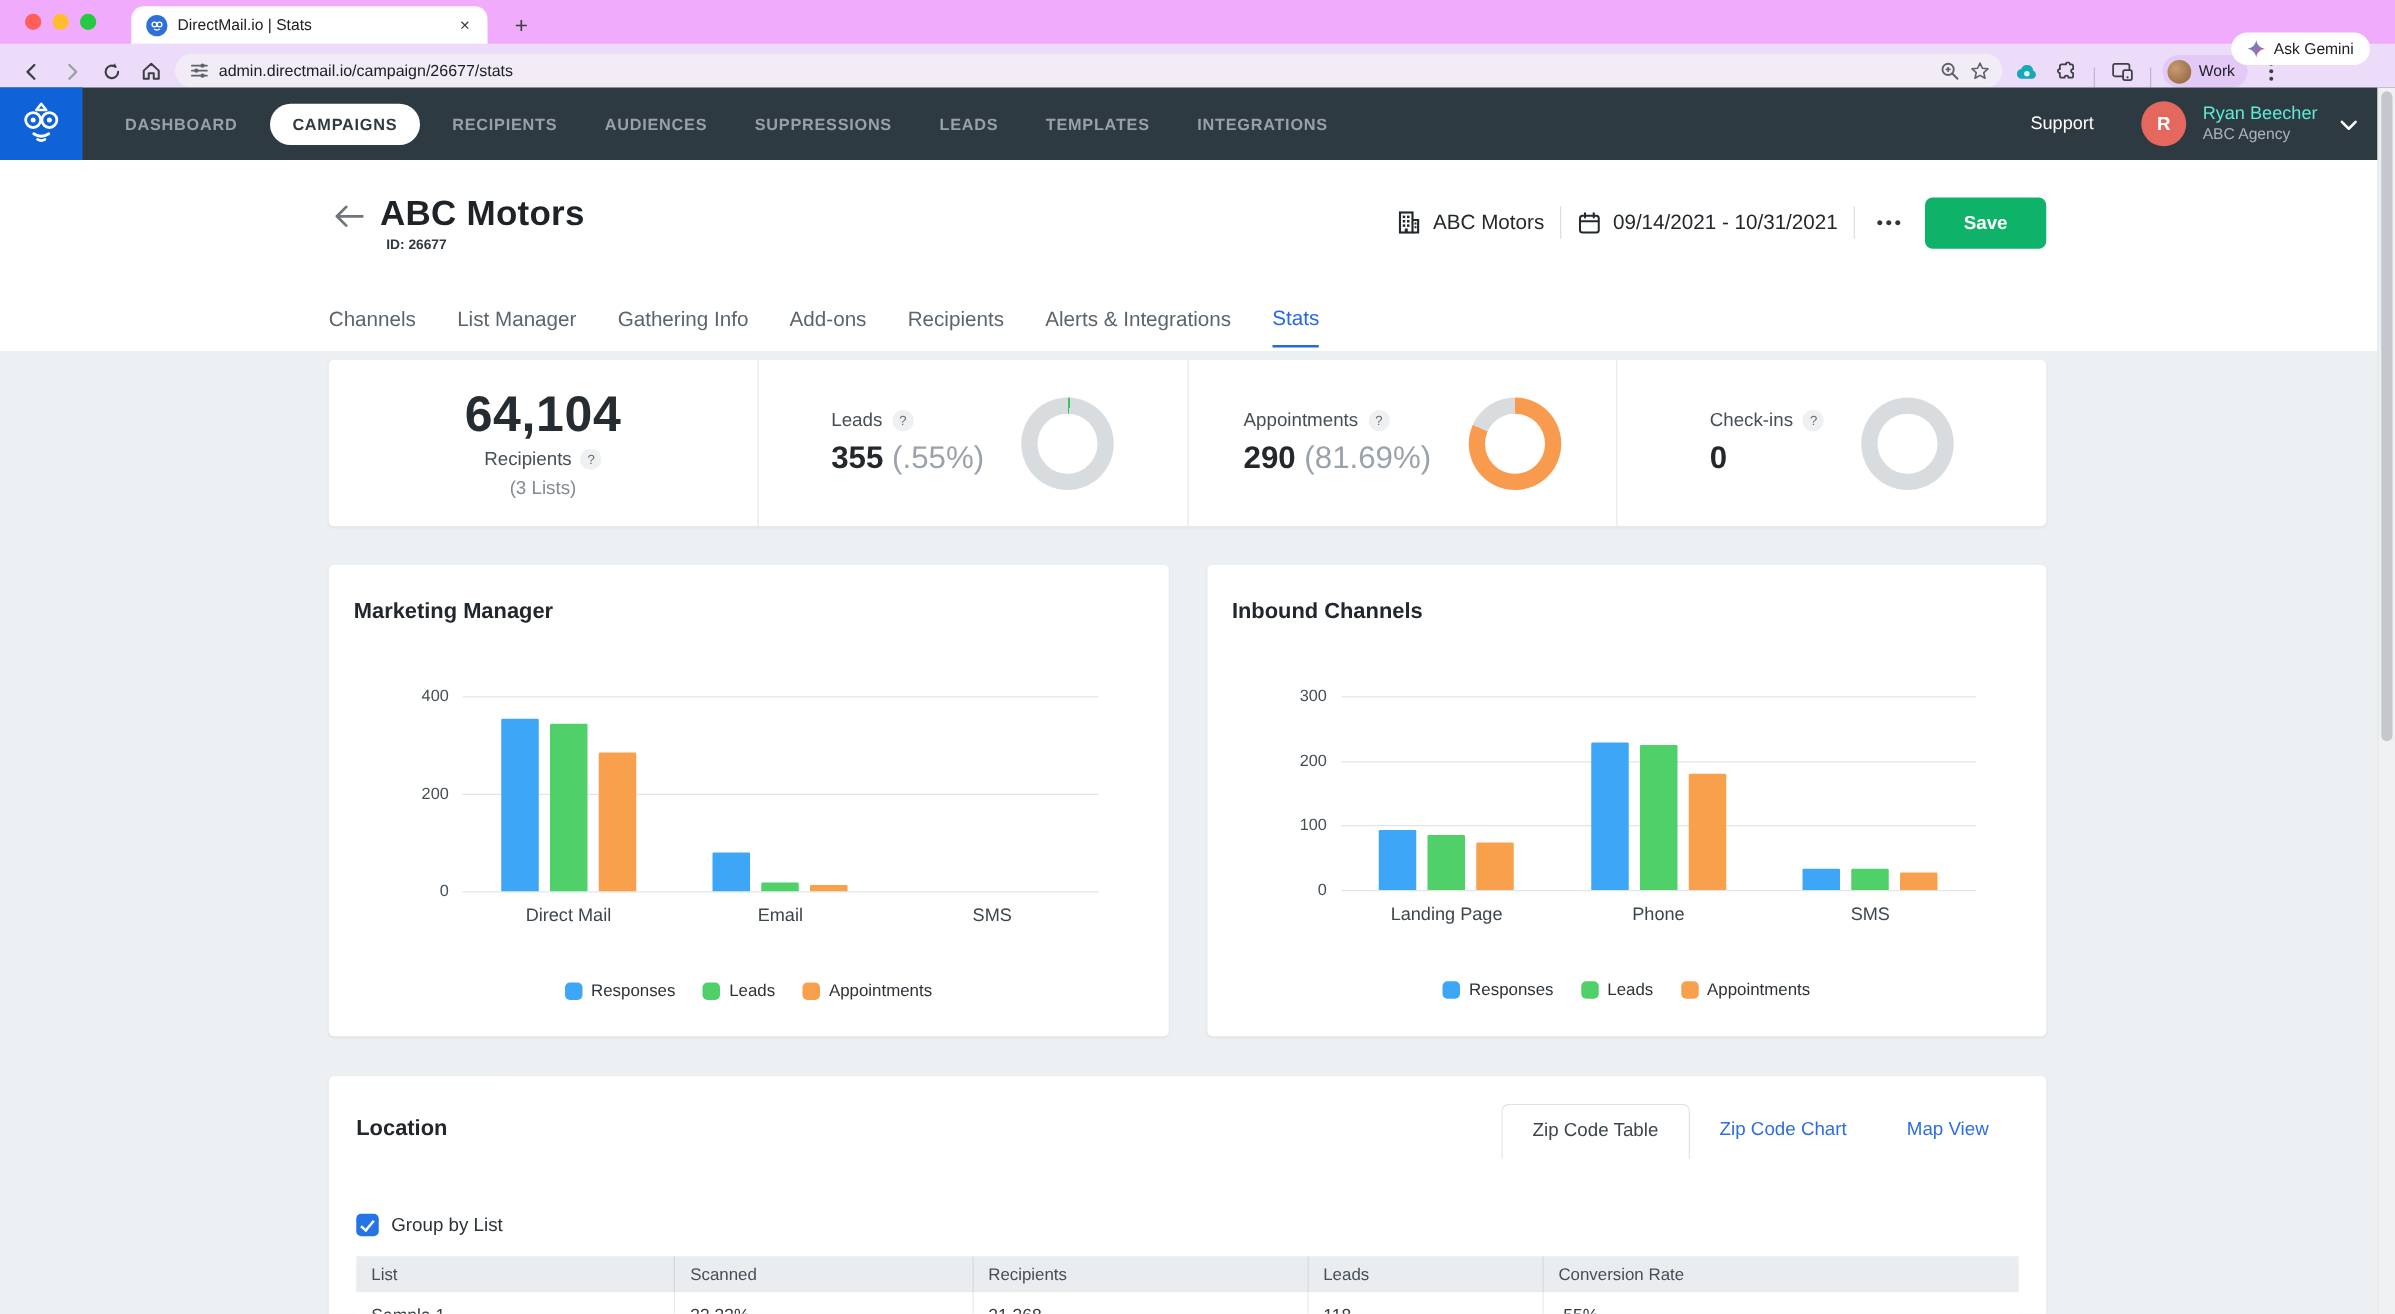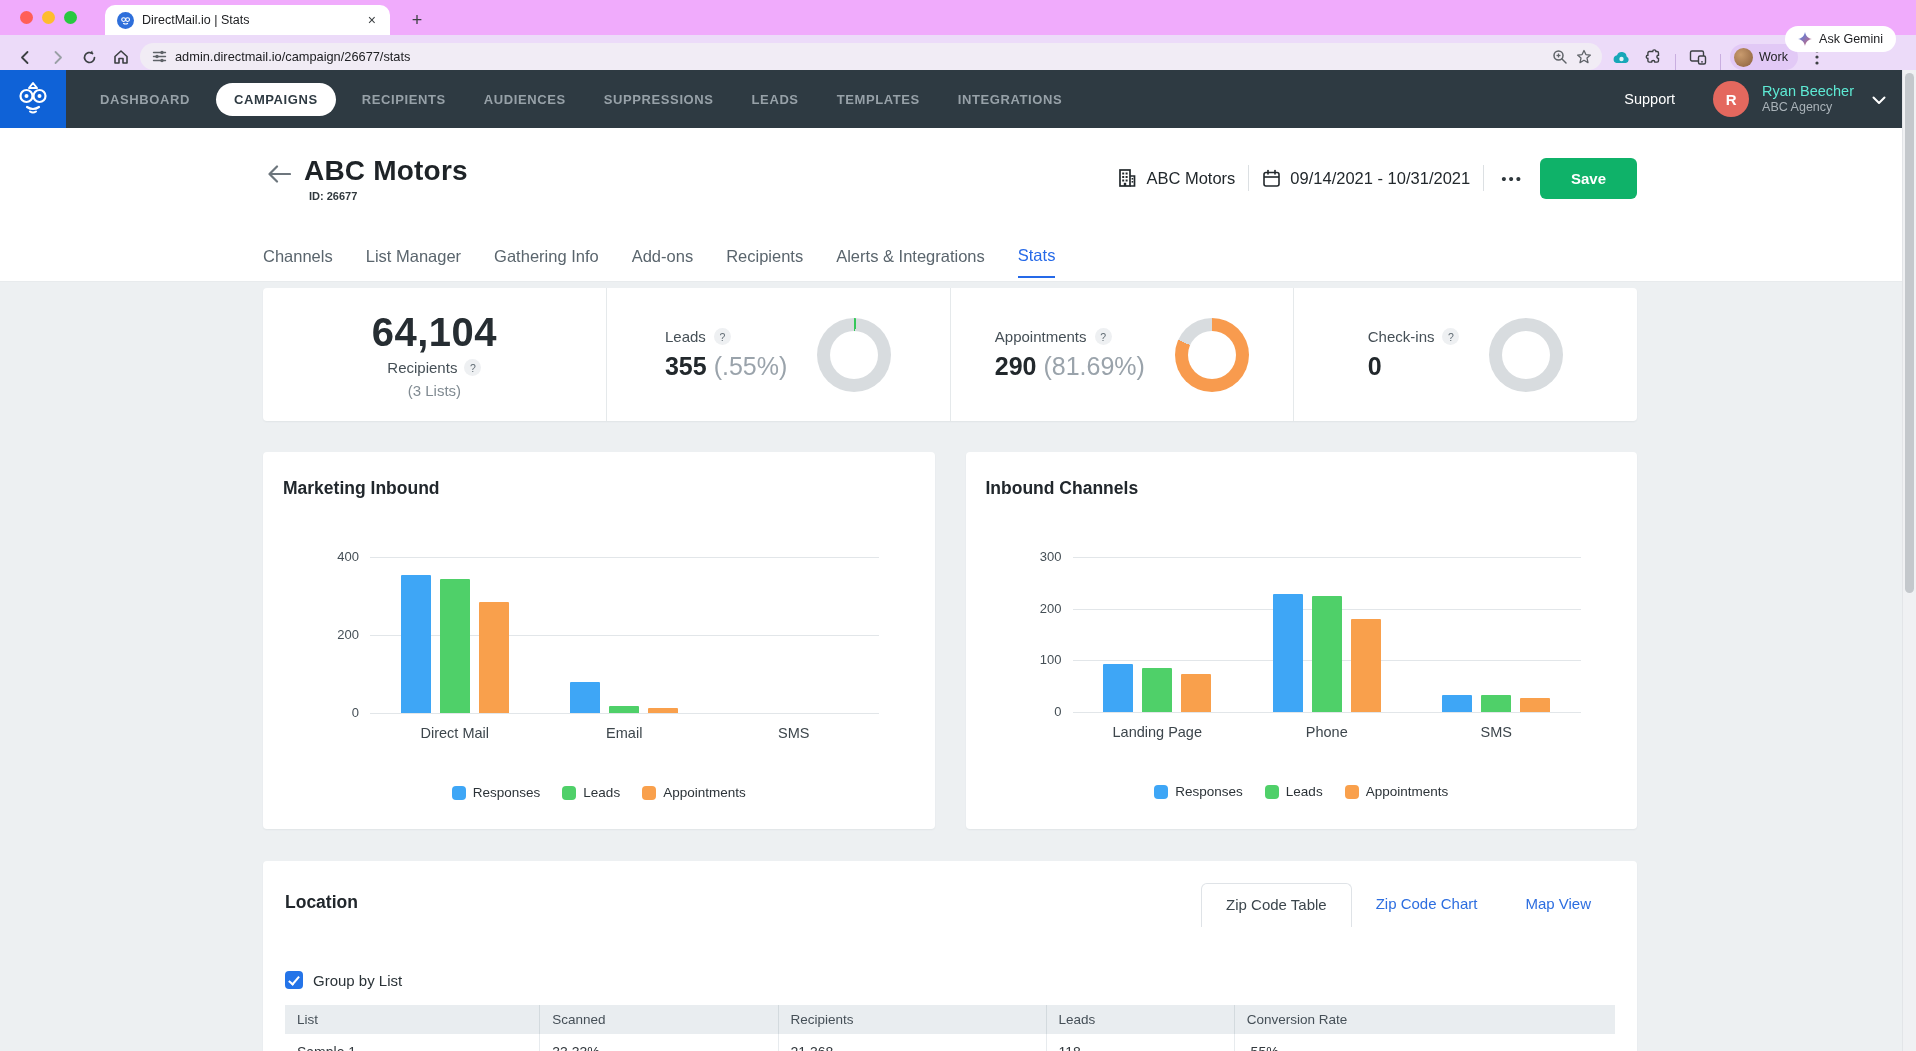--- a/index.html
+++ b/index.html
@@ -367,21 +367,21 @@
             </div>
             <div class="sd-value"><b>0</b></div>
           </div>
           <div class="donut"></div>
         </div>
       </div>
     </section>
 
   <div class="charts-row">
       <section class="card chart-card">
-        <div class="chart-title">Marketing Inbound</div>
+        <div class="chart-title">Marketing Manager</div>
         <div class="plot" style="height: 156px;">
           <div class="gridline" style="top: 0px;">
             <span class="tick">400</span>
           </div>
           <div class="gridline" style="top: 78px;">
             <span class="tick">200</span>
           </div>
           <div class="gridline" style="top: 156px;">
             <span class="tick">0</span>
           </div>

